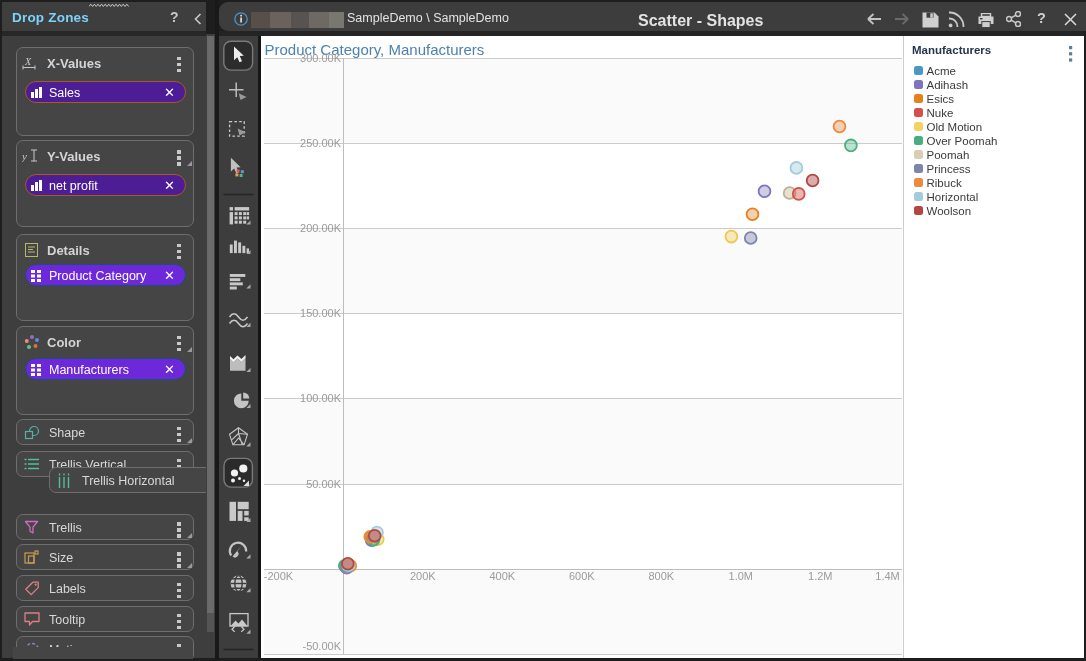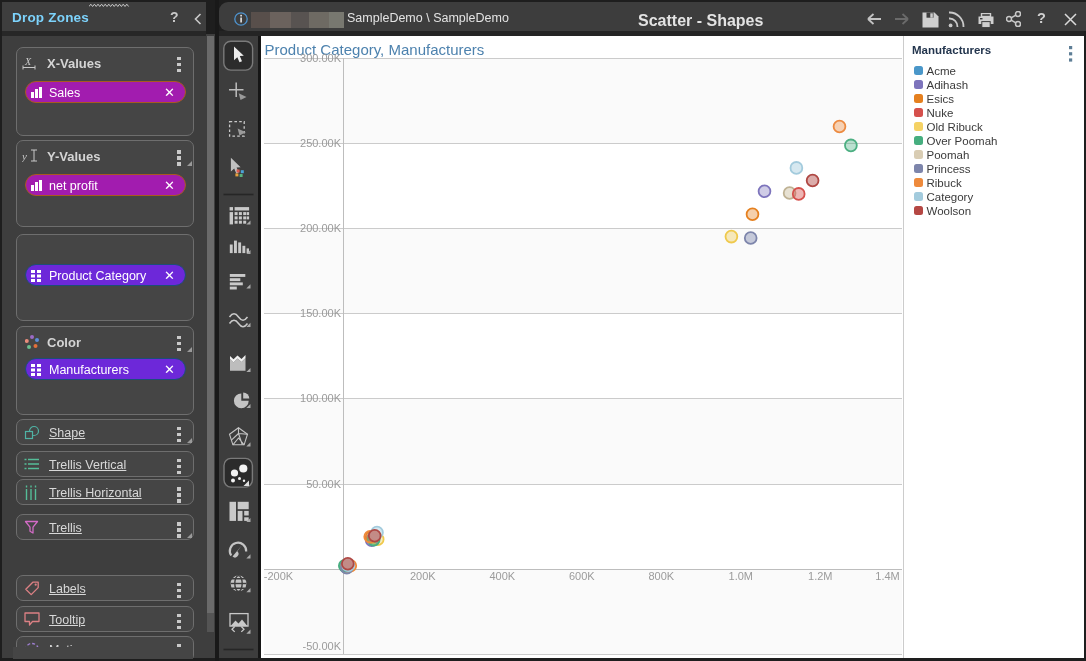--- a/index.html
+++ b/index.html
@@ -13,27 +13,27 @@
   #lp-header .ttl { position:absolute; left:10px; top:8px; font-size:13.5px; font-weight:bold; color:#7dd3fc; letter-spacing:0.2px;}
   #lp-header .q { position:absolute; left:168px; top:7px; font-size:14px; font-weight:bold; color:#C9C9C9; }
   #lp-dark { position:absolute; left:0; top:29px; width:204px; height:5px; background:#272727; }
 
   .section { position:absolute; left:14px; width:178px; background:#454545; border:1px solid #6E6E6E; border-radius:7px; }
   .sec-head { position:absolute; left:0; top:0; width:100%; height:30px; }
   .sec-title { position:absolute; left:30px; top:8px; font-size:13px; font-weight:bold; color:#D4D4D4; }
   .dots3 { position:absolute; right:12px; top:9px; width:4px; }
   .dots3 span { display:block; width:3.5px; height:3.5px; background:#C9C9C9; margin-bottom:2.5px; }
   .chip { position:absolute; left:8px; width:161px; height:22px; border-radius:11px; color:#FFF; font-size:12.5px; }
-  .chip.orange { background:#a21caf; border:1px solid #A85A20; }
+  .chip.orange { background:#4c1d95; border:1px solid #A85A20; }
   .chip.blue { background:#6d28d9; border:1px solid #1C4E79; }
   .chip .ctext { position:absolute; left:23px; top:4px; }
   .chip .cx { position:absolute; right:10px; top:3px; font-size:13px; color:#FFF; }
 
   .row { position:absolute; left:14px; width:178px; height:26px; background:#454545; border:1px solid #6E6E6E; border-radius:7px; }
-  .row .rtitle { position:absolute; left:32px; top:6px; font-size:12.5px; color:#D8D8D8;text-decoration:underline; }
+  .row .rtitle { position:absolute; left:32px; top:6px; font-size:12.5px; color:#D8D8D8; }
   .row .dots3 { top:7px; }
   .row .ricon { position:absolute; left:7px; top:5px; }
   .ctri { position:absolute; width:0; height:0; border-left:5px solid transparent; border-bottom:5px solid #9A9A9A; }
 
   
   #scroll { left:206px; top:34px; width:9px; height:624px; background:#3E3E3E; }
   #thumb1 { position:absolute; left:1px; top:2px; width:7px; height:577px; background:#6A6A6A; }
   #thumb2 { position:absolute; left:1px; top:579px; width:7px; height:19px; background:#545454; }
 
   #vsep1 { left:215px; top:0px; width:4px; height:661px; background:#191919; }
@@ -117,20 +117,32 @@
           <rect x="0" y="5" width="3" height="6" fill="#FFF"></rect>
           <rect x="4" y="2" width="3" height="9" fill="#FFF"></rect>
           <rect x="8" y="0" width="3" height="11" fill="#FFF"></rect>
         </svg>
         <span class="ctext">net profit</span>
         <span class="cx">✕</span>
       </div>
     </div>
 
     <div class="section" style="top:231.5px; height:87px;">
+      <div class="sec-head">
+        <svg class="abs" style="left:8px;top:8px" width="13" height="14" viewBox="0 0 13 14">
+          <rect x="0.5" y="0.5" width="12" height="13" fill="none" stroke="#B5B96A" stroke-width="1"></rect>
+          <path d="M3 4 H10 M3 6.5 H8 M3 9 H10" stroke="#B5B96A" stroke-width="1"></path>
+        </svg>
+        <span class="sec-title">Details</span>
+        <div class="dots3">
+          <span></span>
+          <span></span>
+          <span></span>
+        </div>
+      </div>
       <div class="chip blue" style="top:29.5px;">
         <svg class="abs" style="left:5px;top:5px" width="11" height="12" viewBox="0 0 11 12">
           <g fill="#FFF">
             <rect x="0" y="0" width="4" height="3"></rect>
             <rect x="6" y="0" width="4" height="3"></rect>
             <rect x="0" y="4.5" width="4" height="3"></rect>
             <rect x="6" y="4.5" width="4" height="3"></rect>
             <rect x="0" y="9" width="4" height="3"></rect>
             <rect x="6" y="9" width="4" height="3"></rect>
           </g>
@@ -191,37 +203,51 @@
         <path d="M4 2.5 H15 M4 7 H15 M4 11.5 H15" stroke="#55BD98" stroke-width="1.4"></path>
         <path d="M0.5 2.5 H2.5 M0.5 7 H2.5 M0.5 11.5 H2.5" stroke="#55BD98" stroke-width="1.4"></path>
       </svg>
       <span class="rtitle">Trellis Vertical</span>
       <div class="dots3">
         <span></span>
         <span></span>
         <span></span>
       </div>
     </div>
-    <div class="row" style="top:477px;">
+    <div class="row" style="top:465px;margin-left:33px;">
       <svg class="ricon" width="14" height="16" viewBox="0 0 14 16">
         <path d="M2.5 4 V15 M7 4 V15 M11.5 4 V15" stroke="#55BD98" stroke-width="1.4"></path>
         <path d="M2.5 0.5 V2.5 M7 0.5 V2.5 M11.5 0.5 V2.5" stroke="#55BD98" stroke-width="1.4"></path>
       </svg>
       <span class="rtitle">Trellis Horizontal</span>
       <div class="dots3">
         <span></span>
         <span></span>
         <span></span>
       </div>
     </div>
     <div class="row" style="top:512px;">
       <svg class="ricon" width="15" height="15" viewBox="0 0 15 15">
         <path d="M1.5 1.5 H13.5 L9 7.2 V13 L6 11.2 V7.2 Z" fill="none" stroke="#D36BC6" stroke-width="1.3" stroke-linejoin="round"></path>
       </svg>
       <span class="rtitle">Trellis</span>
+      <div class="dots3">
+        <span></span>
+        <span></span>
+        <span></span>
+      </div>
+      <div class="ctri" style="right:1px;bottom:1px;"></div>
+    </div>
+    <div class="row" style="top:542px;">
+      <svg class="ricon" width="15" height="15" viewBox="0 0 15 15">
+        <rect x="1" y="3" width="9" height="10" fill="none" stroke="#C69C55" stroke-width="1.2"></rect>
+        <rect x="4.5" y="6" width="5.5" height="7" fill="none" stroke="#C69C55" stroke-width="1.2"></rect>
+        <rect x="11" y="1" width="3" height="3" fill="none" stroke="#C69C55" stroke-width="1.2"></rect>
+      </svg>
+      <span class="rtitle">Size</span>
       <div class="dots3">
         <span></span>
         <span></span>
         <span></span>
       </div>
       <div class="ctri" style="right:1px;bottom:1px;"></div>
     </div>
     <div class="row" style="top:603.5px;">
       <svg class="ricon" width="16" height="14" viewBox="0 0 16 14">
         <path d="M1 1 H15 V9.5 H8.5 L5.5 13 V9.5 H1 Z" fill="none" stroke="#DC8084" stroke-width="1.3" stroke-linejoin="round"></path>
@@ -519,40 +545,40 @@
       <div class="litem" style="top:57px;">
         <span class="sw" style="background:#E5801F"></span>
         <span class="lt2">Esics</span>
       </div>
       <div class="litem" style="top:71px;">
         <span class="sw" style="background:#D5504C"></span>
         <span class="lt2">Nuke</span>
       </div>
       <div class="litem" style="top:85px;">
         <span class="sw" style="background:#F5D264"></span>
-        <span class="lt2">Old Ribuck</span>
+        <span class="lt2">Old Motion</span>
       </div>
       <div class="litem" style="top:99px;">
         <span class="sw" style="background:#46AE7F"></span>
         <span class="lt2">Over Poomah</span>
       </div>
       <div class="litem" style="top:113px;">
         <span class="sw" style="background:#D9CDB4"></span>
         <span class="lt2">Poomah</span>
       </div>
       <div class="litem" style="top:127px;">
         <span class="sw" style="background:#7D85AB"></span>
         <span class="lt2">Princess</span>
       </div>
       <div class="litem" style="top:141px;">
         <span class="sw" style="background:#EE8A3C"></span>
         <span class="lt2">Ribuck</span>
       </div>
       <div class="litem" style="top:155px;">
         <span class="sw" style="background:#A3CBDD"></span>
-        <span class="lt2">Category</span>
+        <span class="lt2">Horizontal</span>
       </div>
       <div class="litem" style="top:169px;">
         <span class="sw" style="background:#B54743"></span>
         <span class="lt2">Woolson</span>
       </div>
     </div>
   </div>
 
 </body></html>

